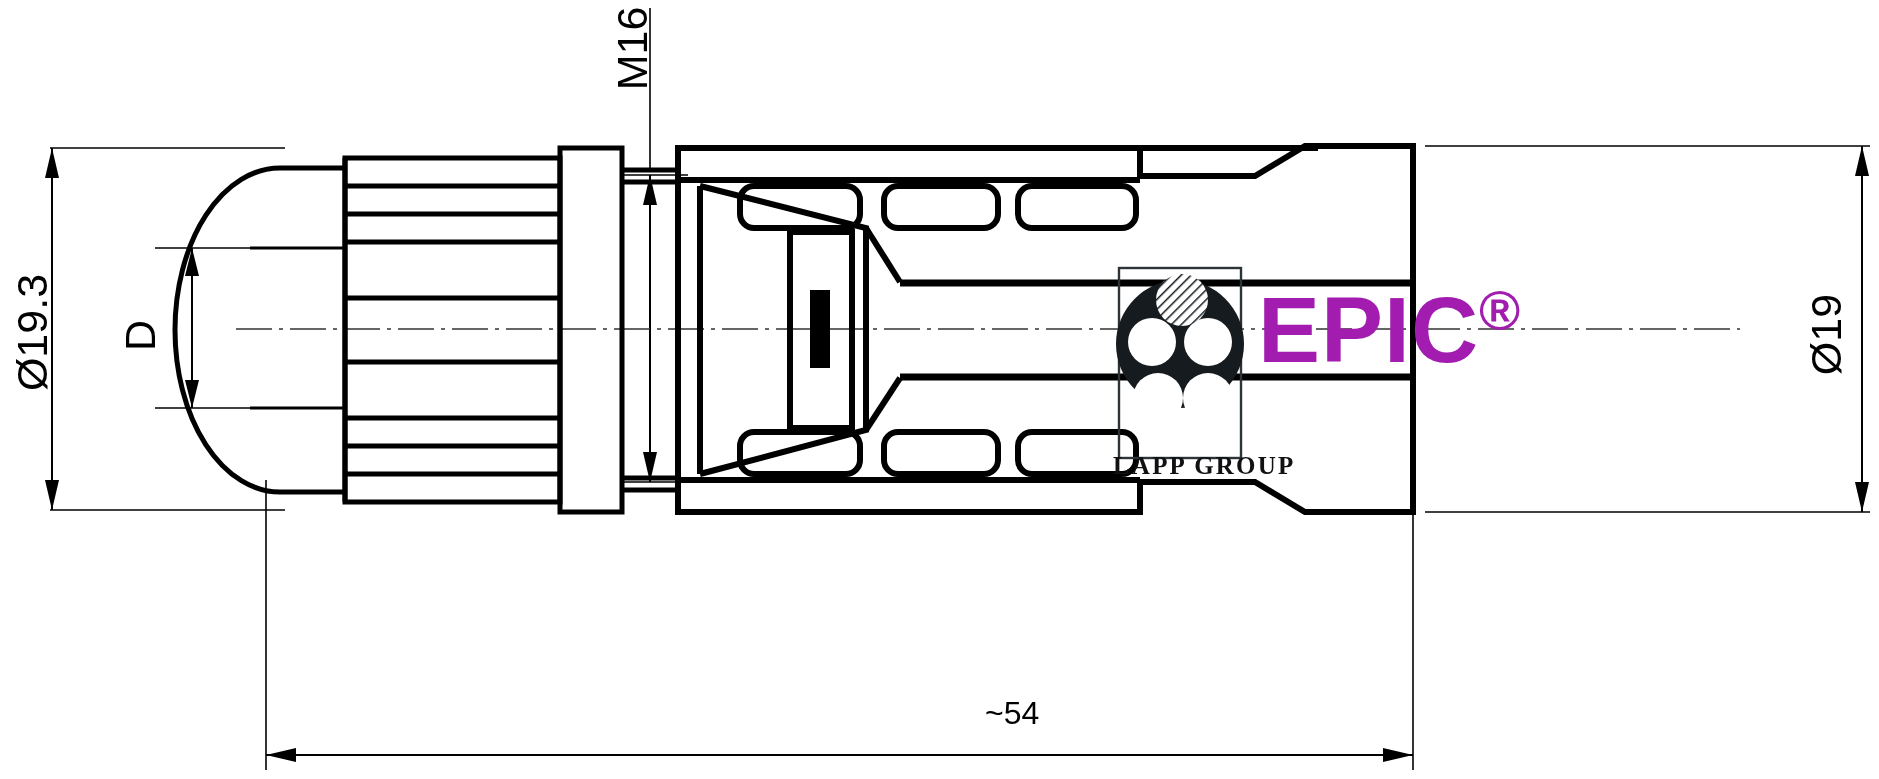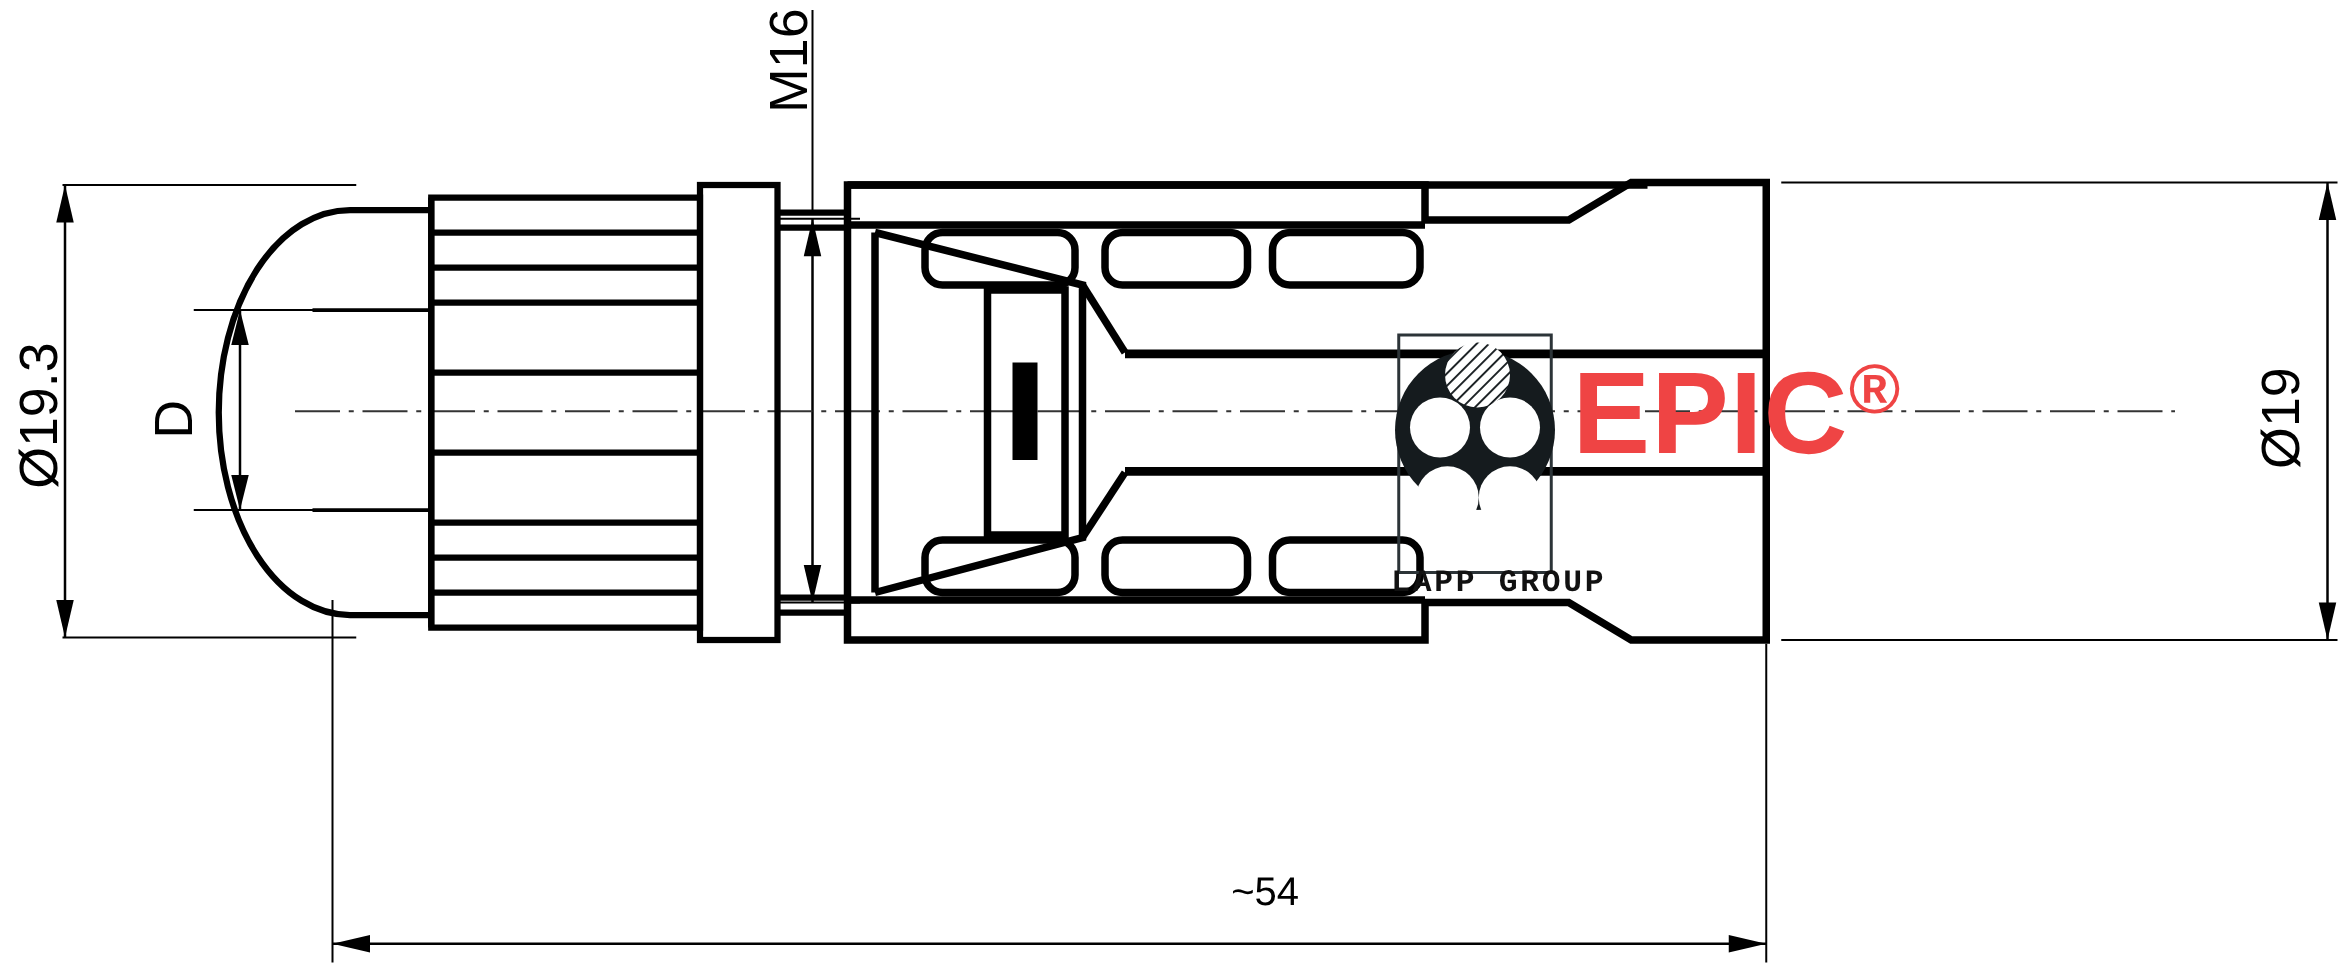--- a/index.html
+++ b/index.html
@@ -167,22 +167,22 @@
 
   <div class="lbl rot" style="left:577px;top:27px;width:110px;text-align:center;font-size:43px;
               transform:rotate(-90deg);">M16</div>
 
   <div class="lbl rot" style="left:1771px;top:313px;width:110px;text-align:center;font-size:43px;
               transform:rotate(-90deg);">Ø19</div>
 
   <div class="lbl" style="left:985px;top:697px;font-size:32px;">~54</div>
 
   <div style="position:absolute;left:1258px;top:283px;font-size:93px;
-              font-weight:bold;letter-spacing:1px;color:#ef4444;
+              font-weight:bold;letter-spacing:1px;color:#a21caf;
               font-family:'Liberation Sans', sans-serif;line-height:1;">
     <span>EPIC</span><span style="font-size:56px;vertical-align:super;">®</span>
   </div>
 
   <div style="position:absolute;left:1113px;top:452px;font-size:25px;
               font-weight:bold;letter-spacing:2.2px;color:#111;
-              font-family:Liberation Mono, monospace;">LAPP GROUP</div>
+              font-family:Liberation Serif, serif;">LAPP GROUP</div>
 
 </div>
 
 </body></html>

